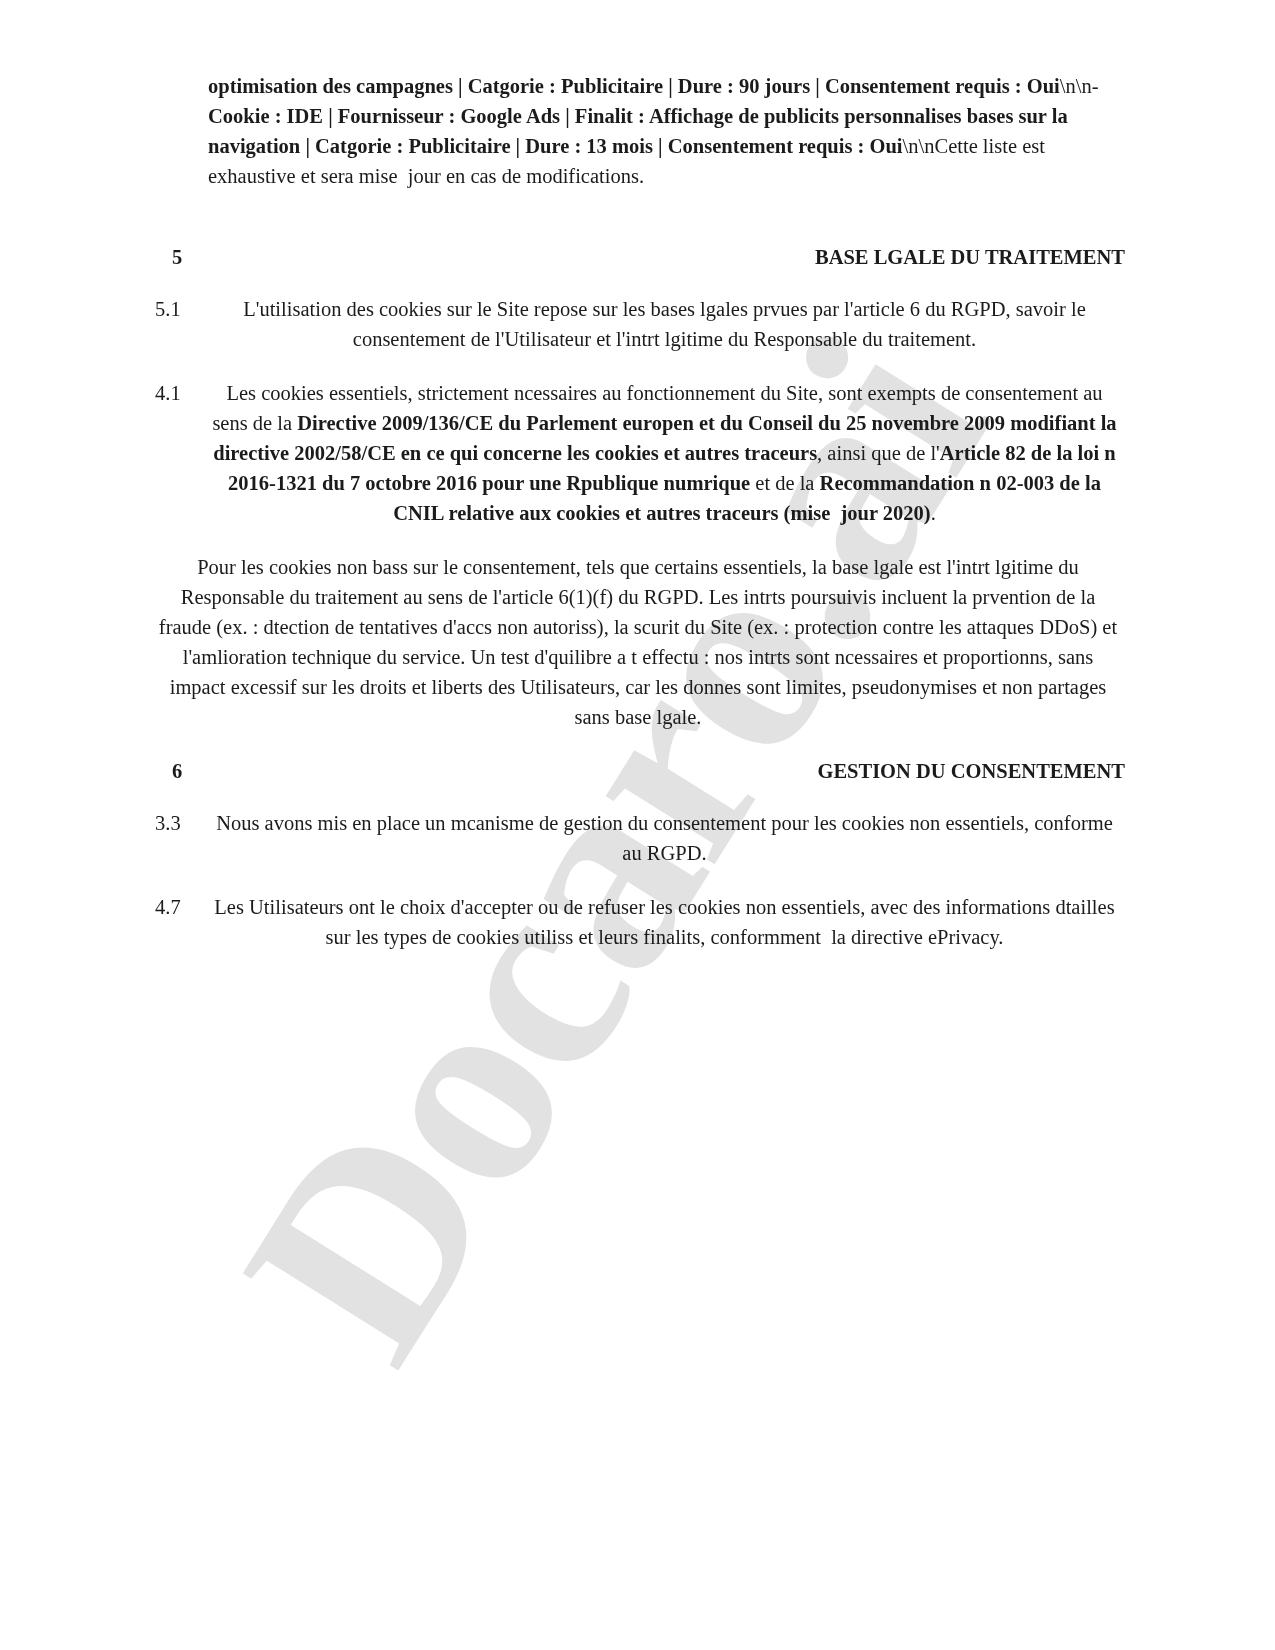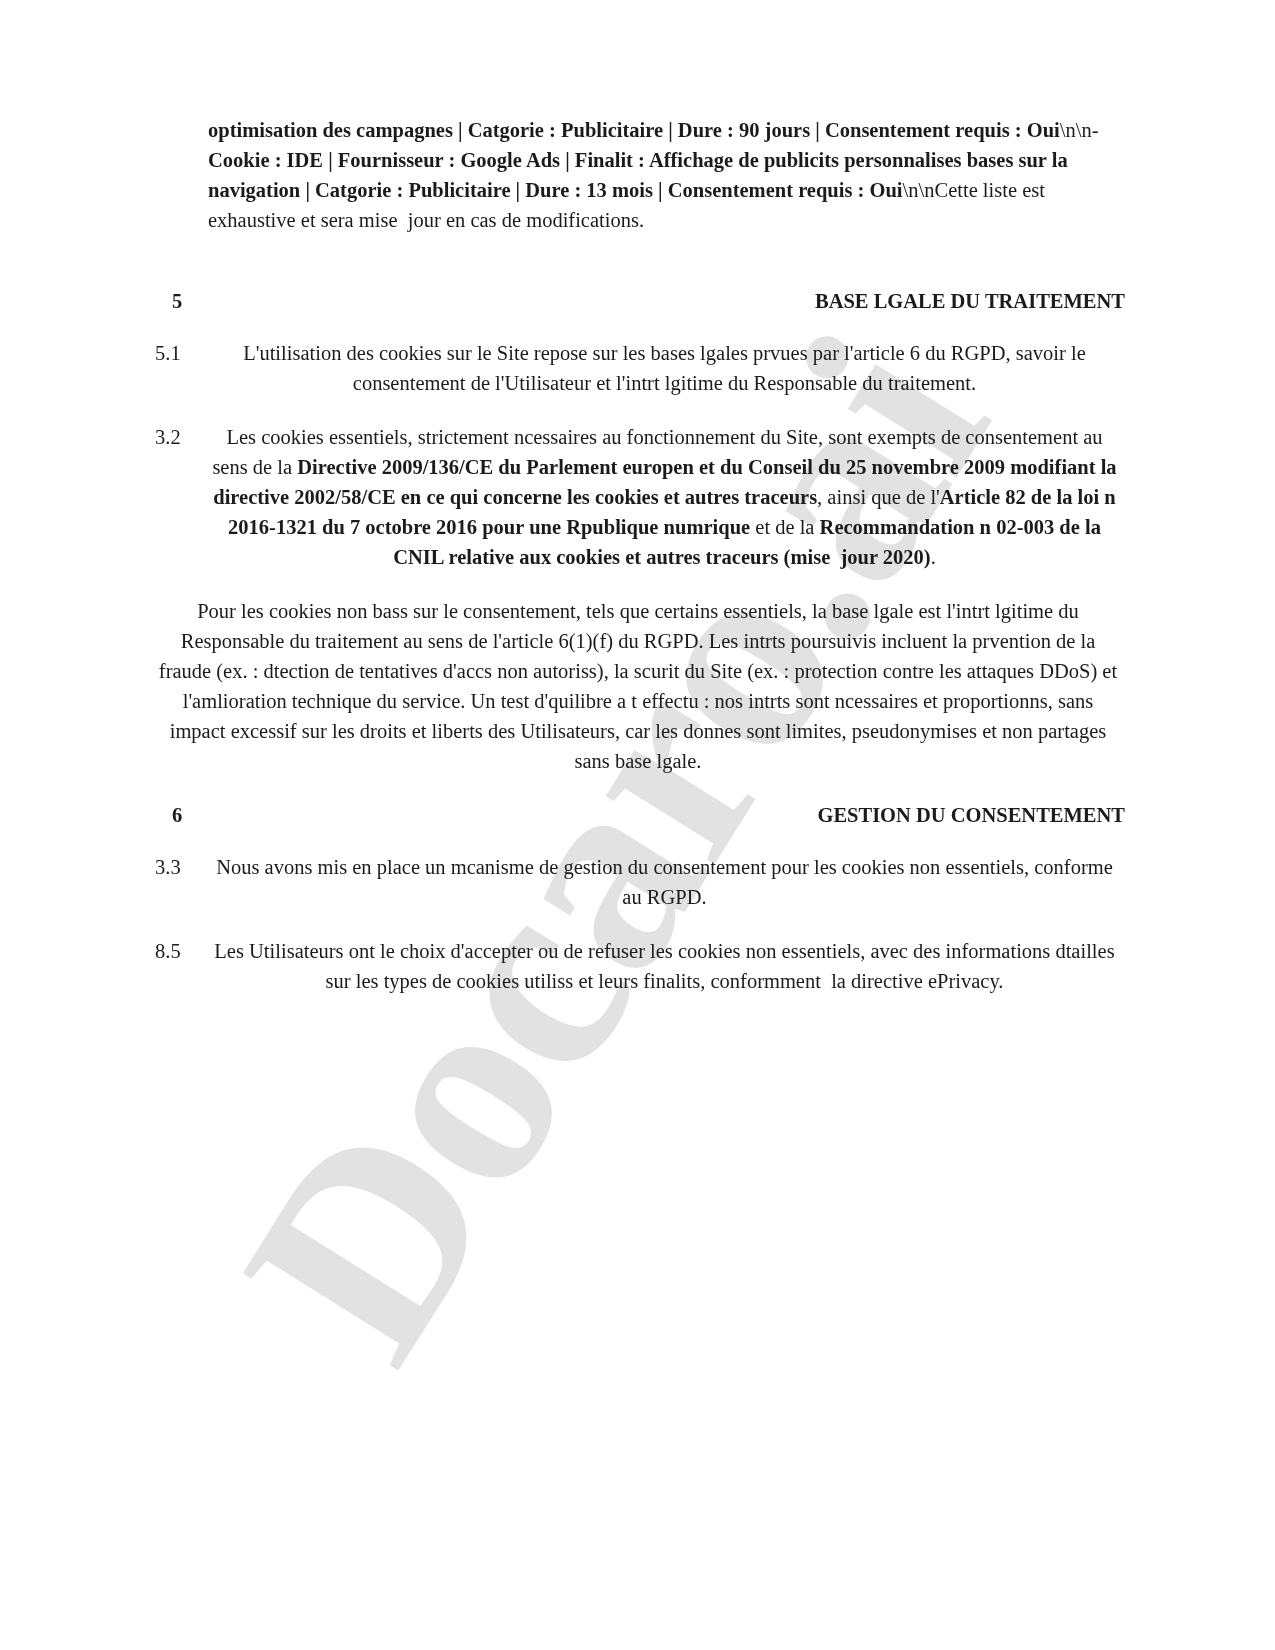--- a/index.html
+++ b/index.html
@@ -20,21 +20,21 @@
     font-size:280px;
     letter-spacing:-3px;
     color:#e2e2e2;
     white-space:nowrap;
     z-index:0;
     user-select:none;
   }
   .content {
     position:relative;
     z-index:1;
-    padding:115px 150px 0 155px;
+    padding:71px 150px 0 155px;
     font-size:20.5px;
     line-height:30px;
   }
   .intro {
     margin:0 0 51px 53px;
     white-space:pre-wrap;
   }
   .sec-heading {
     display:flex;
     font-weight:bold;
@@ -59,36 +59,36 @@
         <section>
           <div class="sec-heading">
             <span class="sec-num">5</span>
             <span class="sec-title">BASE LGALE DU TRAITEMENT</span>
           </div>
           <div class="item">
             <span class="item-num">5.1</span>
             <div class="item-text"><span class="run">L'utilisation des cookies sur le Site repose sur les bases lgales prvues par l'article 6 du RGPD, savoir le consentement de l'Utilisateur et l'intrt lgitime du Responsable du traitement.</span></div>
           </div>
           <div class="item">
-            <span class="item-num">3.2</span>
+            <span class="item-num">4.1</span>
             <div class="item-text"><span class="run">Les cookies essentiels, strictement ncessaires au fonctionnement du Site, sont exempts de consentement au sens de la </span><span class="run b">Directive 2009/136/CE du Parlement europen et du Conseil du 25 novembre 2009 modifiant la directive 2002/58/CE en ce qui concerne les cookies et autres traceurs</span><span class="run">, ainsi que de l'</span><span class="run b">Article 82 de la loi n 2016-1321 du 7 octobre 2016 pour une Rpublique numrique</span><span class="run"> et de la </span><span class="run b">Recommandation n 02-003 de la CNIL relative aux cookies et autres traceurs (mise  jour 2020)</span><span class="run">.</span></div>
           </div>
           <div class="item">
             <div class="item-text"><span class="run">Pour les cookies non bass sur le consentement, tels que certains essentiels, la base lgale est l'intrt lgitime du Responsable du traitement au sens de l'article 6(1)(f) du RGPD. Les intrts poursuivis incluent la prvention de la fraude (ex. : dtection de tentatives d'accs non autoriss), la scurit du Site (ex. : protection contre les attaques DDoS) et l'amlioration technique du service. Un test d'quilibre a t effectu : nos intrts sont ncessaires et proportionns, sans impact excessif sur les droits et liberts des Utilisateurs, car les donnes sont limites, pseudonymises et non partages sans base lgale.</span></div>
           </div>
         </section>
         <section>
           <div class="sec-heading">
             <span class="sec-num">6</span>
             <span class="sec-title">GESTION DU CONSENTEMENT</span>
           </div>
           <div class="item">
             <span class="item-num">3.3</span>
             <div class="item-text"><span class="run">Nous avons mis en place un mcanisme de gestion du consentement pour les cookies non essentiels, conforme au RGPD.</span></div>
           </div>
           <div class="item">
-            <span class="item-num">8.5</span>
+            <span class="item-num">4.7</span>
             <div class="item-text"><span class="run">Les Utilisateurs ont le choix d'accepter ou de refuser les cookies non essentiels, avec des informations dtailles sur les types de cookies utiliss et leurs finalits, conformment  la directive ePrivacy.</span></div>
           </div>
         </section>
       </div>
   </div>
 </div>
 
 </body></html>

